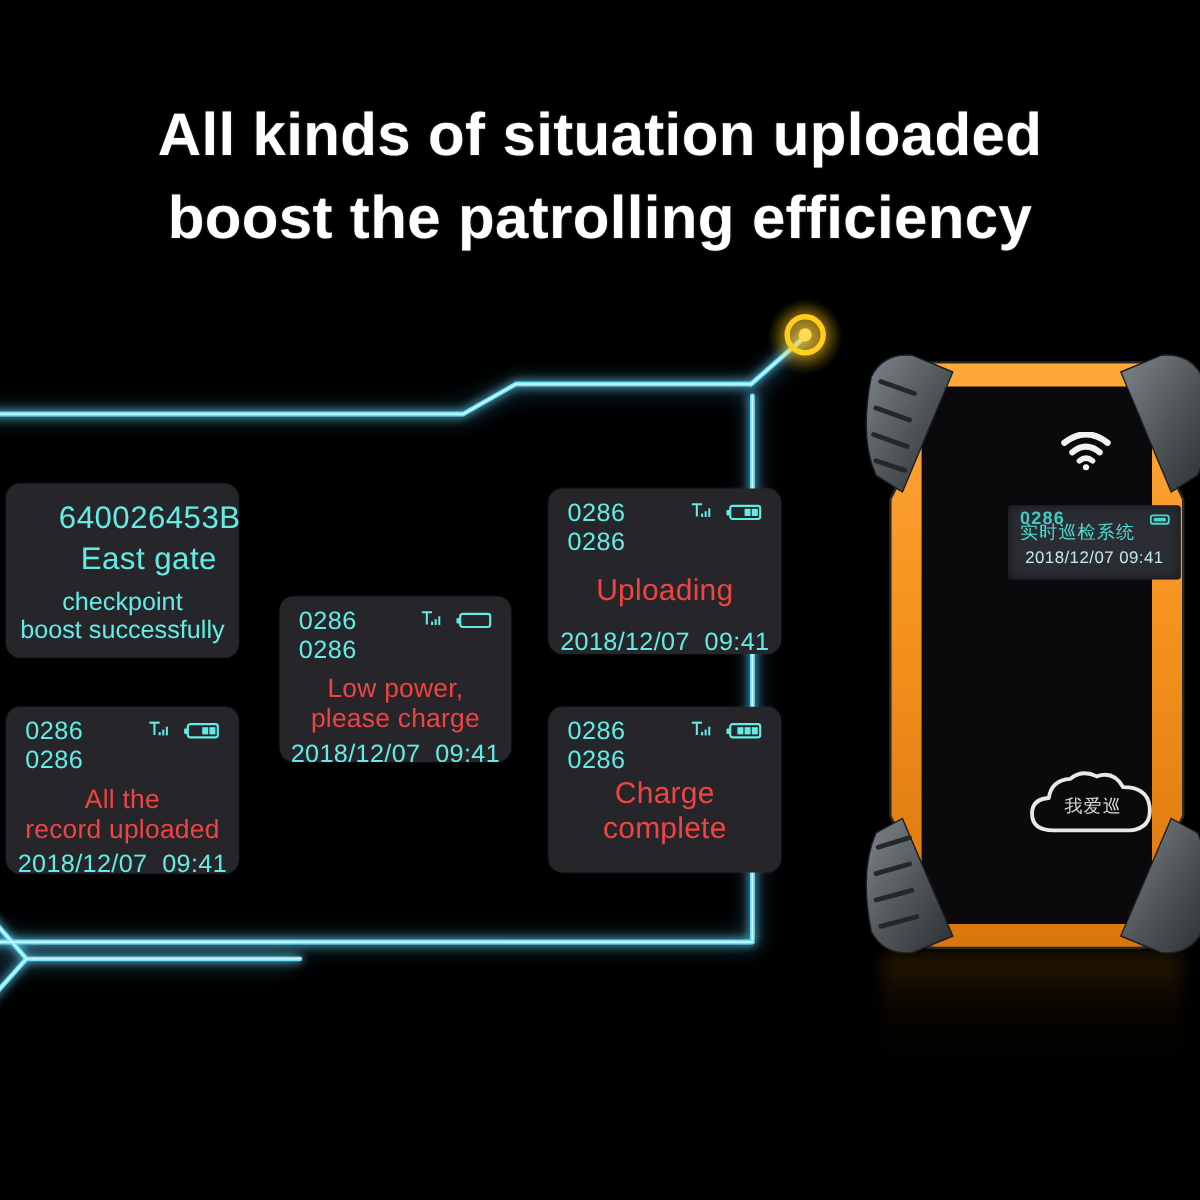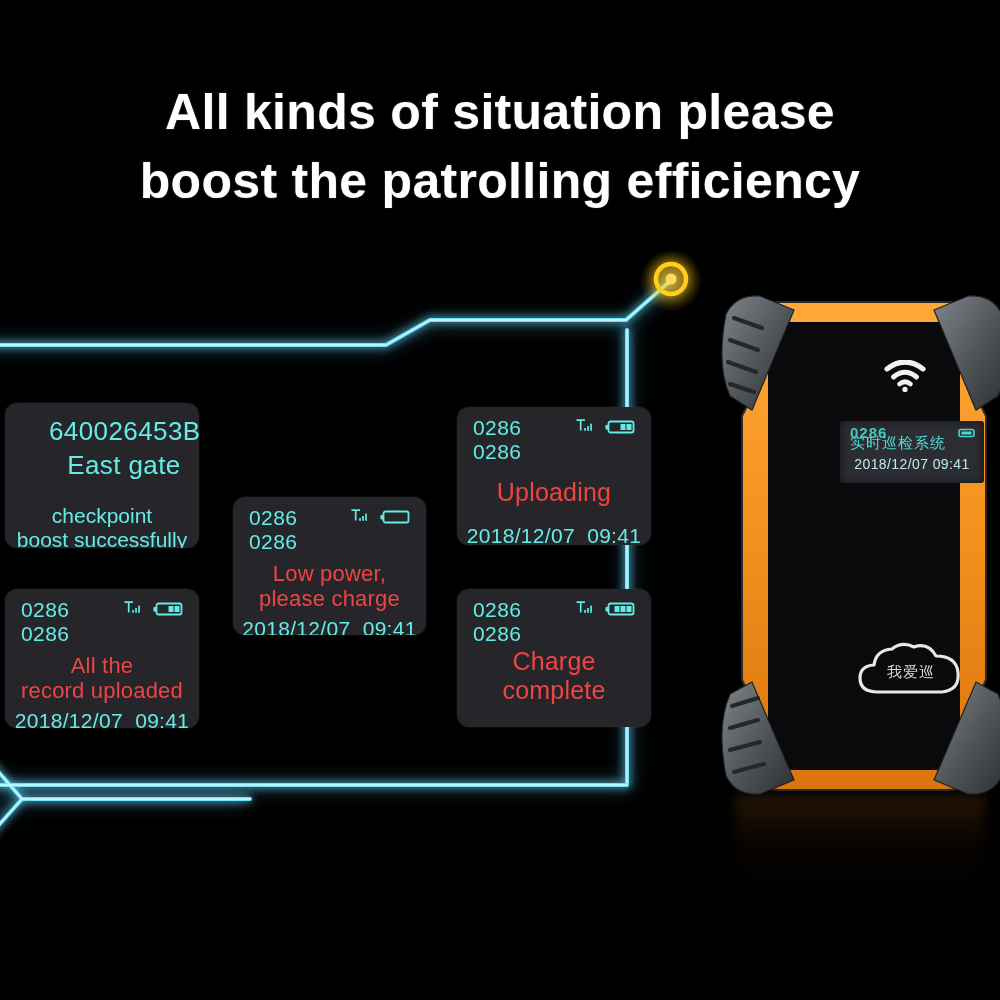--- a/index.html
+++ b/index.html
@@ -204,21 +204,21 @@
     padding-top: 6px;
     box-sizing: border-box;
   }
 </style>
 </head>
 <body>
 
 <div class="stage">
 
   <div class="headline">
-    <div>All kinds of situation please</div>
+    <div>All kinds of situation uploaded</div>
     <div>boost the patrolling efficiency</div>
   </div>
 
   <svg class="traces" viewBox="0 0 1000 1000" width="1000" height="1000">
     <defs>
       <filter id="glowC" x="-60%" y="-60%" width="220%" height="220%">
         <feGaussianBlur stdDeviation="4" result="b"></feGaussianBlur>
         <feMerge>
             <feMergeNode in="b"></feMergeNode>
             <feMergeNode in="SourceGraphic"></feMergeNode>
@@ -270,21 +270,21 @@
       <circle cx="671" cy="279" r="5.5" fill="#ffe680"></circle>
     </g>
   </svg>
   <div class="node-glow"></div>
 
   <div class="panel" style="left:5px; top:403px; width:194px; height:145px;">
     <div class="panel-title-main" style="padding-top:12px;">
       <div>640026453B</div>
       <div>East gate</div>
     </div>
-    <div class="panel-title-sub" style="margin-top:21px;">
+    <div class="panel-title-sub" style="margin-top:7px;">
       <div>checkpoint</div>
       <div>boost successfully</div>
     </div>
   </div>
 
   <div class="panel" style="left:5px; top:589px; width:194px; height:139px;">
     <div class="panel-head">
       <div class="panel-ids">
         <div>0286</div>
         <div>0286</div>

